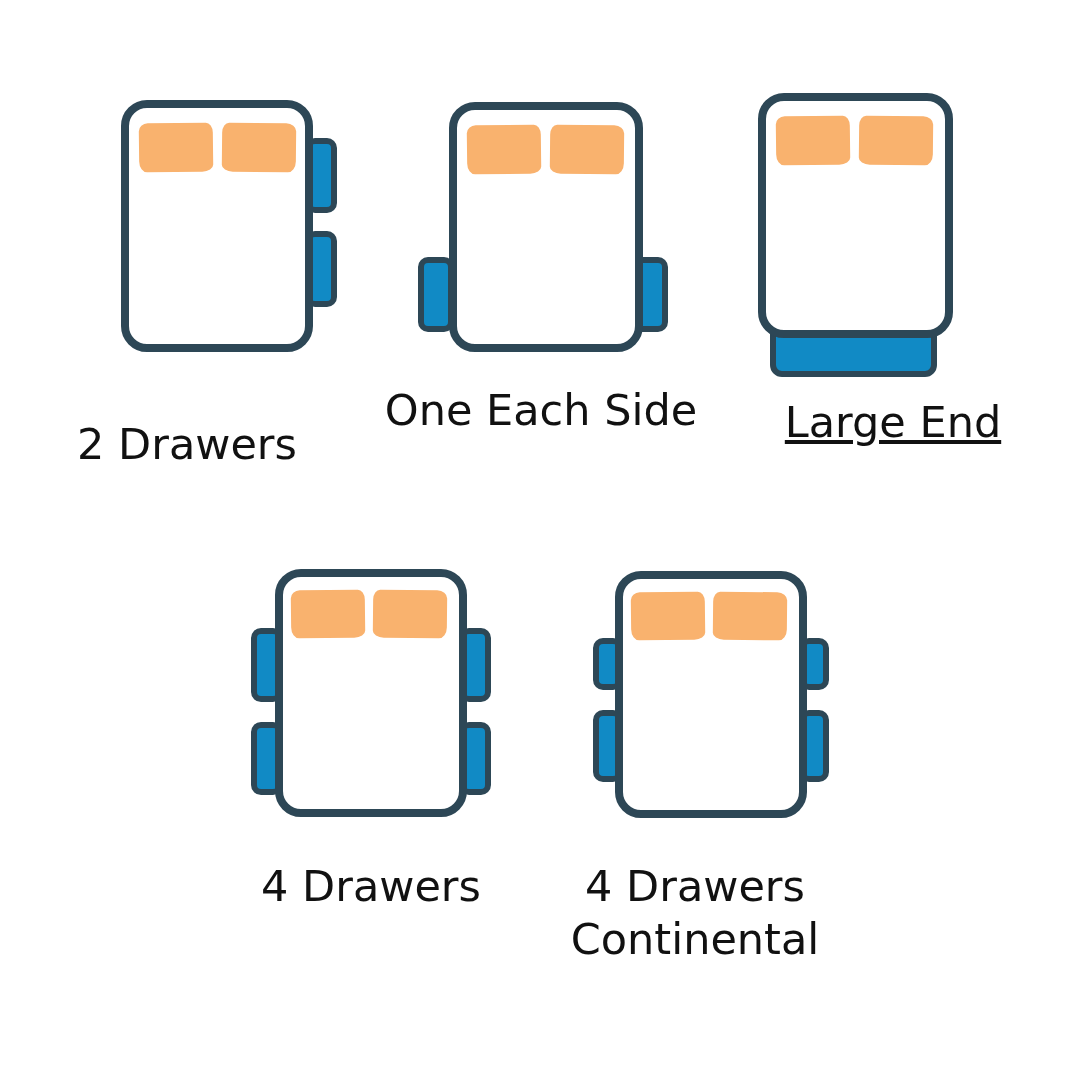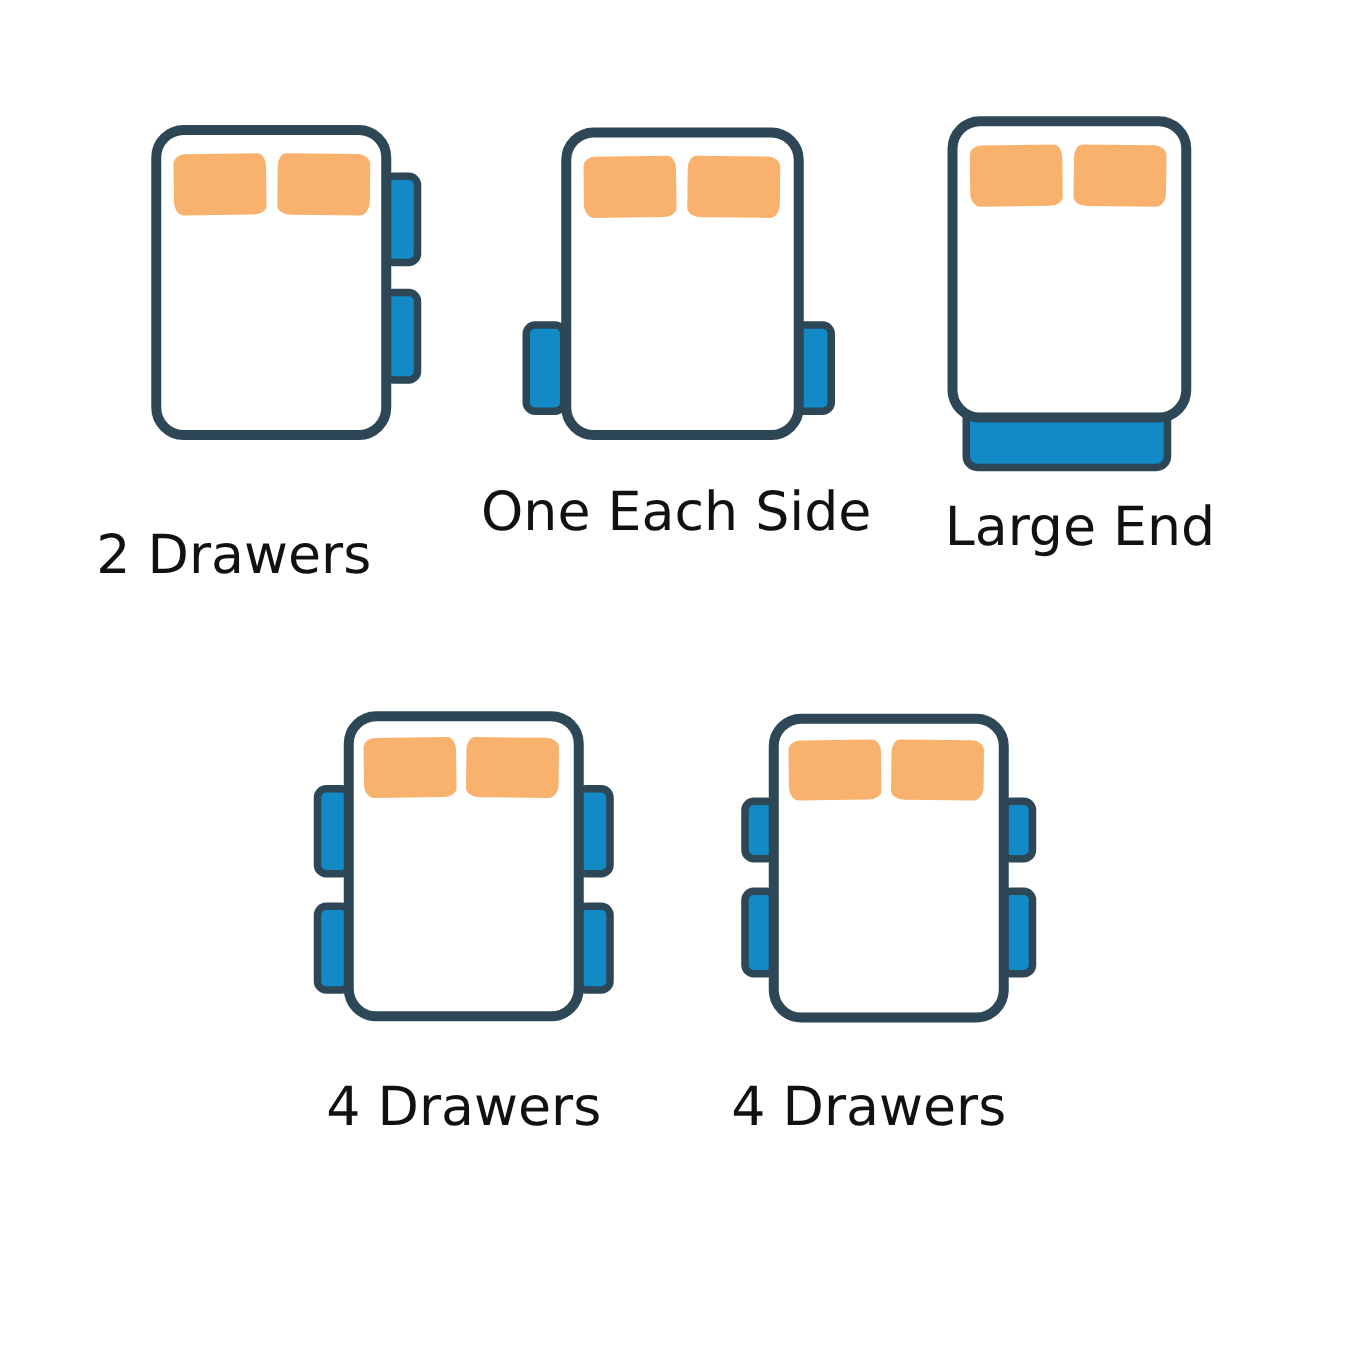--- a/index.html
+++ b/index.html
@@ -89,21 +89,21 @@
   <div class="diagram-label" style="left:366px; top:384px; width:350px;">
     <span>One Each Side</span>
   </div>
 
   <div class="bed-group" style="left:758px; top:93px; width:195px; height:284px;">
     <div class="drawer end-drawer" style="left:12px; top:230px; width:167px; height:54px;"></div>
     <div class="bed-base" style="left:0; top:0; width:195px; height:245px;"></div>
     <div class="pillow p-left" style="left:18px; top:23px; width:74px; height:49px;"></div>
     <div class="pillow p-right" style="left:101px; top:23px; width:74px; height:49px;"></div>
   </div>
-  <div class="diagram-label" style="left:724px; top:396px; width:280px;">
+  <div class="diagram-label" style="left:753px; top:396px; width:280px;text-decoration:underline;">
     <span>Large End</span>
   </div>
 
   <div class="bed-group" style="left:245px; top:569px; width:246px; height:248px;">
     <div class="drawer" style="left:6px; top:59px; width:32px; height:74px;"></div>
     <div class="drawer" style="left:6px; top:153px; width:32px; height:73px;"></div>
     <div class="drawer" style="left:214px; top:59px; width:32px; height:74px;"></div>
     <div class="drawer" style="left:214px; top:153px; width:32px; height:73px;"></div>
     <div class="bed-base" style="left:30px; top:0; width:192px; height:248px;"></div>
     <div class="pillow p-left" style="left:46px; top:21px; width:74px; height:48px;"></div>
@@ -117,15 +117,16 @@
     <div class="drawer" style="left:0; top:67px; width:30px; height:52px;"></div>
     <div class="drawer" style="left:0; top:139px; width:30px; height:72px;"></div>
     <div class="drawer" style="left:206px; top:67px; width:30px; height:52px;"></div>
     <div class="drawer" style="left:206px; top:139px; width:30px; height:72px;"></div>
     <div class="bed-base" style="left:22px; top:0; width:192px; height:247px;"></div>
     <div class="pillow p-left" style="left:38px; top:21px; width:74px; height:48px;"></div>
     <div class="pillow p-right" style="left:120px; top:21px; width:74px; height:48px;"></div>
   </div>
   <div class="diagram-label" style="left:555px; top:860px; width:280px;">
     <span>4 Drawers</span>
+    <span>Continental</span>
   </div>
 
 </div>
 
 </body></html>

